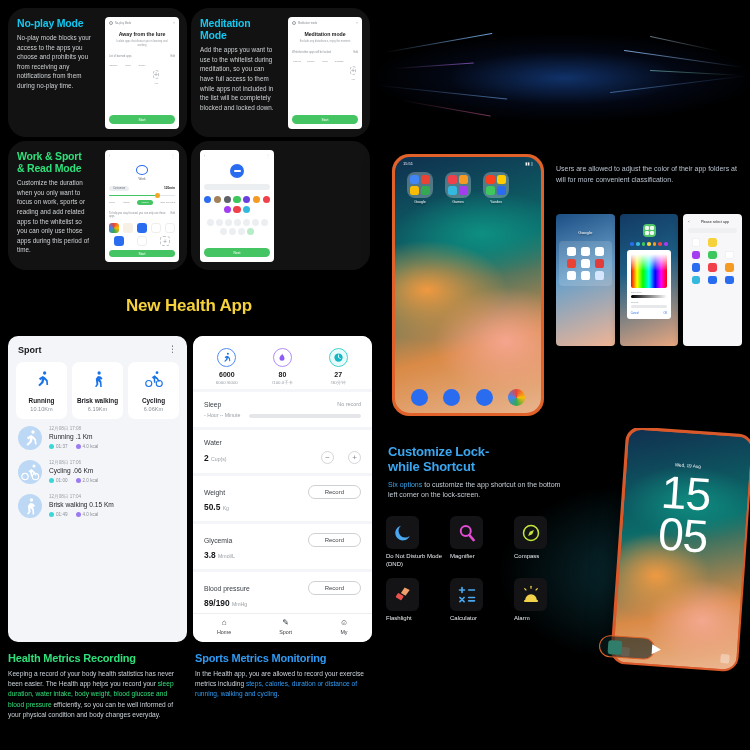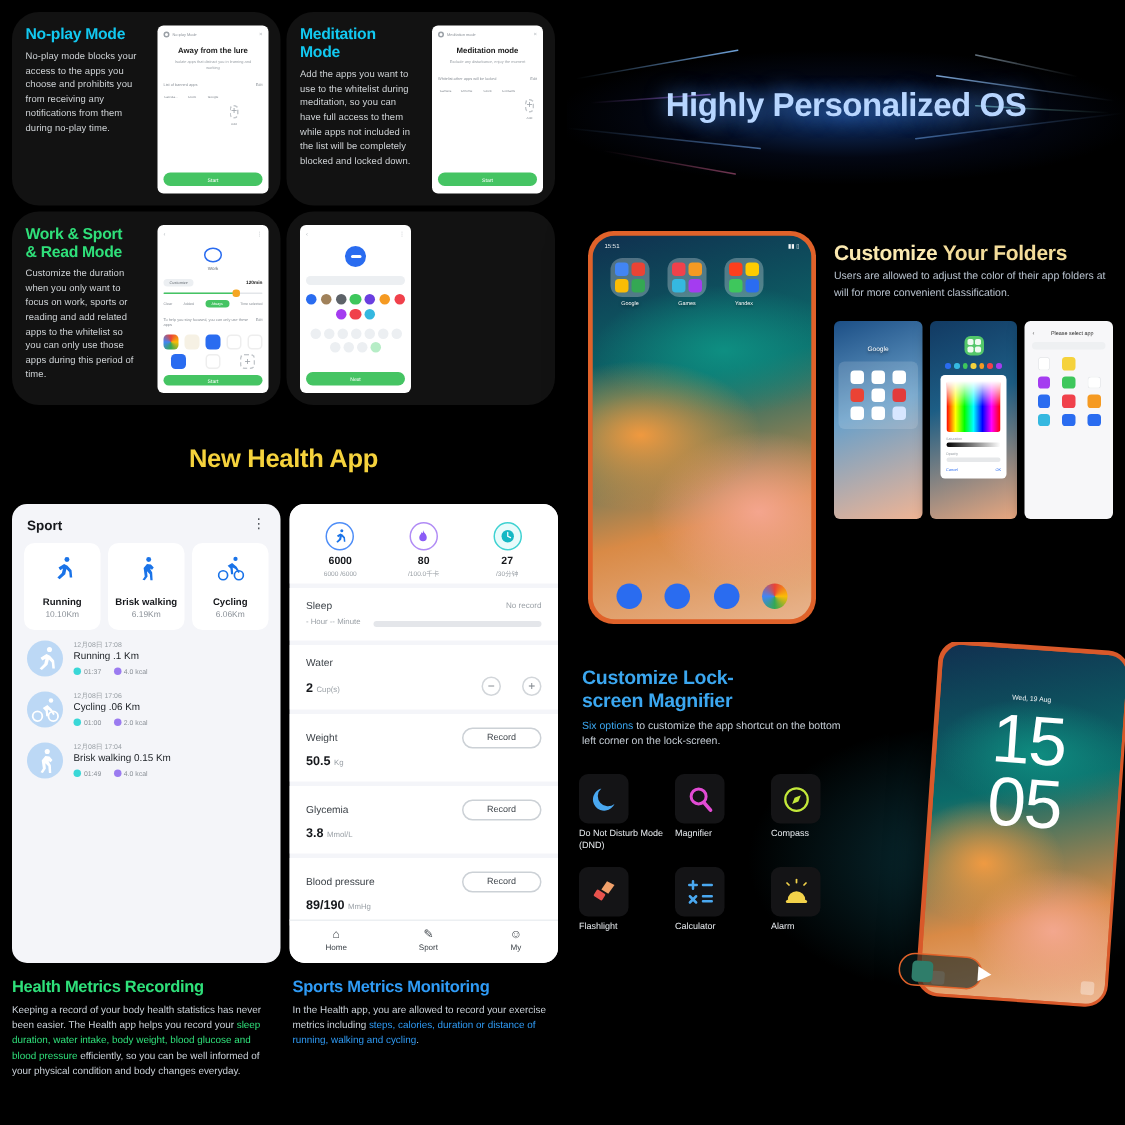--- a/index.html
+++ b/index.html
@@ -435,21 +435,20 @@
     <div class="streaks">
       <span class="streak" style="left:6px;top:52px;width:110px;background:linear-gradient(90deg,rgba(80,150,255,0),rgba(130,190,255,.85));transform:rotate(-10deg)"></span>
       <span class="streak" style="left:16px;top:68px;width:80px;background:linear-gradient(90deg,rgba(200,80,255,0),rgba(190,120,255,.6));transform:rotate(-4deg)"></span>
       <span class="streak" style="left:0px;top:85px;width:130px;background:linear-gradient(90deg,rgba(60,120,230,0),rgba(120,180,255,.55));transform:rotate(6deg)"></span>
       <span class="streak" style="left:24px;top:100px;width:90px;background:linear-gradient(90deg,rgba(255,90,160,0),rgba(255,120,180,.45));transform:rotate(10deg)"></span>
       <span class="streak" style="right:6px;top:50px;width:120px;background:linear-gradient(270deg,rgba(80,150,255,0),rgba(150,200,255,.8));transform:rotate(8deg)"></span>
       <span class="streak" style="right:10px;top:70px;width:90px;background:linear-gradient(270deg,rgba(120,255,230,0),rgba(160,255,240,.5));transform:rotate(3deg)"></span>
       <span class="streak" style="right:0px;top:92px;width:140px;background:linear-gradient(270deg,rgba(60,120,230,0),rgba(120,180,255,.5));transform:rotate(-7deg)"></span>
       <span class="streak" style="right:30px;top:36px;width:70px;background:linear-gradient(270deg,rgba(255,255,255,0),rgba(200,230,255,.5));transform:rotate(12deg)"></span>
     </div>
-    <div class="banner-title">Highly Personalized OS</div>
   </div>
 
   <div class="folders-block">
     <div class="phone-big">
       <div class="phone-big-inner">
         <div class="statusbar">
           <span>15:51</span>
           <span>▮▮ ▯</span>
         </div>
         <div class="folders-row">
@@ -484,24 +483,20 @@
         <div class="dock">
           <span class="dock-ic" style="background:#2a6cf0"></span>
           <span class="dock-ic" style="background:#2a6cf0"></span>
           <span class="dock-ic" style="background:#2a6cf0"></span>
           <span class="dock-ic" style="background:conic-gradient(#ea4335,#fbbc05,#34a853,#4285f4,#ea4335)"></span>
         </div>
       </div>
     </div>
 
     <div class="folders-copy">
-      <div class="gold-title">
-        <span class="hl">Customize</span>
-        <span>Your Folders</span>
-      </div>
       <div class="folders-desc">Users are allowed to adjust the color of their app folders at will for more convenient classification.</div>
     </div>
 
     <div class="mini-shots">
       <div class="mini mini1">
         <div class="mini-title">Google</div>
         <div class="mini-grid">
           <i style="background:#fff"></i>
           <i style="background:#fff"></i>
           <i style="background:#fff"></i>
@@ -781,21 +776,21 @@
         </div>
       </div>
     </div>
   </div>
 
   <div class="lock-block">
     <div class="lock-bg"></div>
     <div class="lock-copy">
       <div class="lock-title">
         <div>Customize Lock-</div>
-        <div>screen Magnifier</div>
+        <div>while Shortcut</div>
       </div>
       <div class="lock-desc">
         <span class="six">Six options</span><span> to customize the app shortcut on the bottom left corner on the lock-screen.</span>
       </div>
     </div>
 
     <div class="opt-grid">
       <div class="opt">
         <div class="opt-ic">
           <svg width="20" height="20" viewBox="0 0 24 24">

